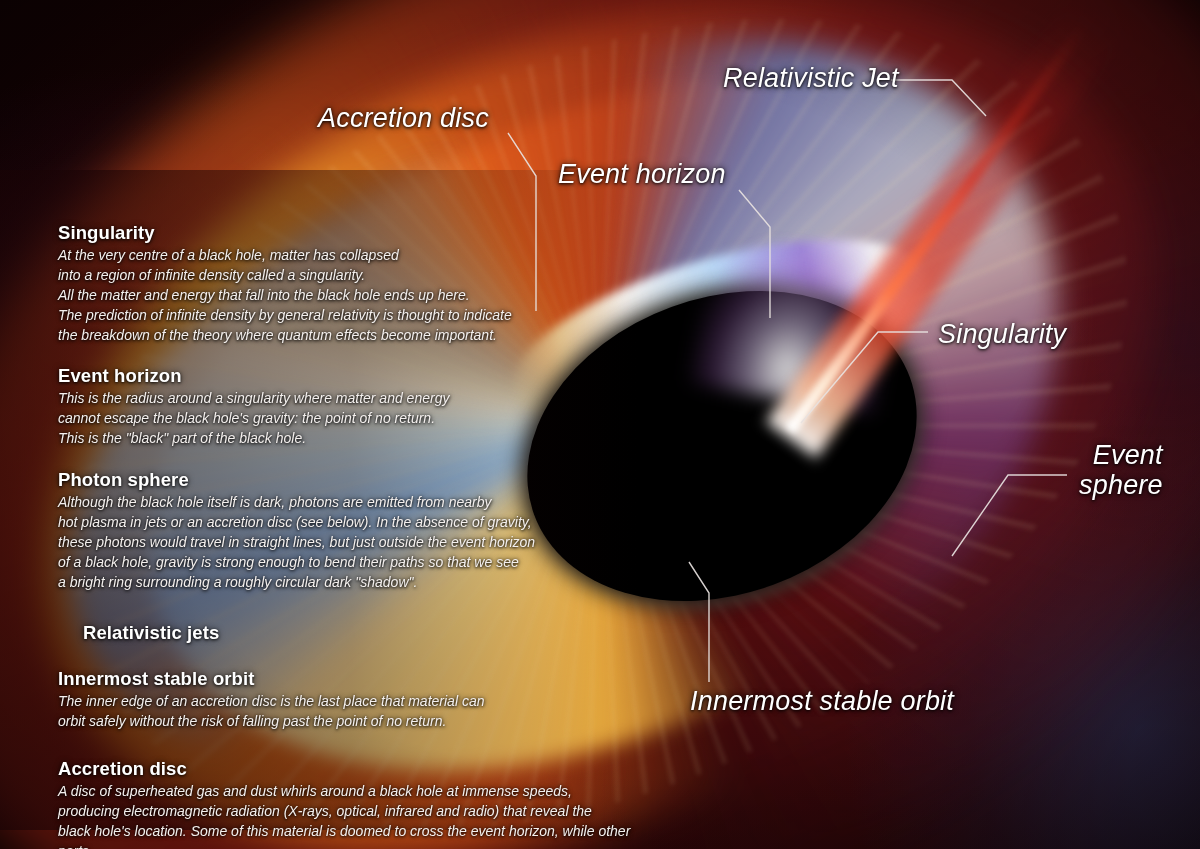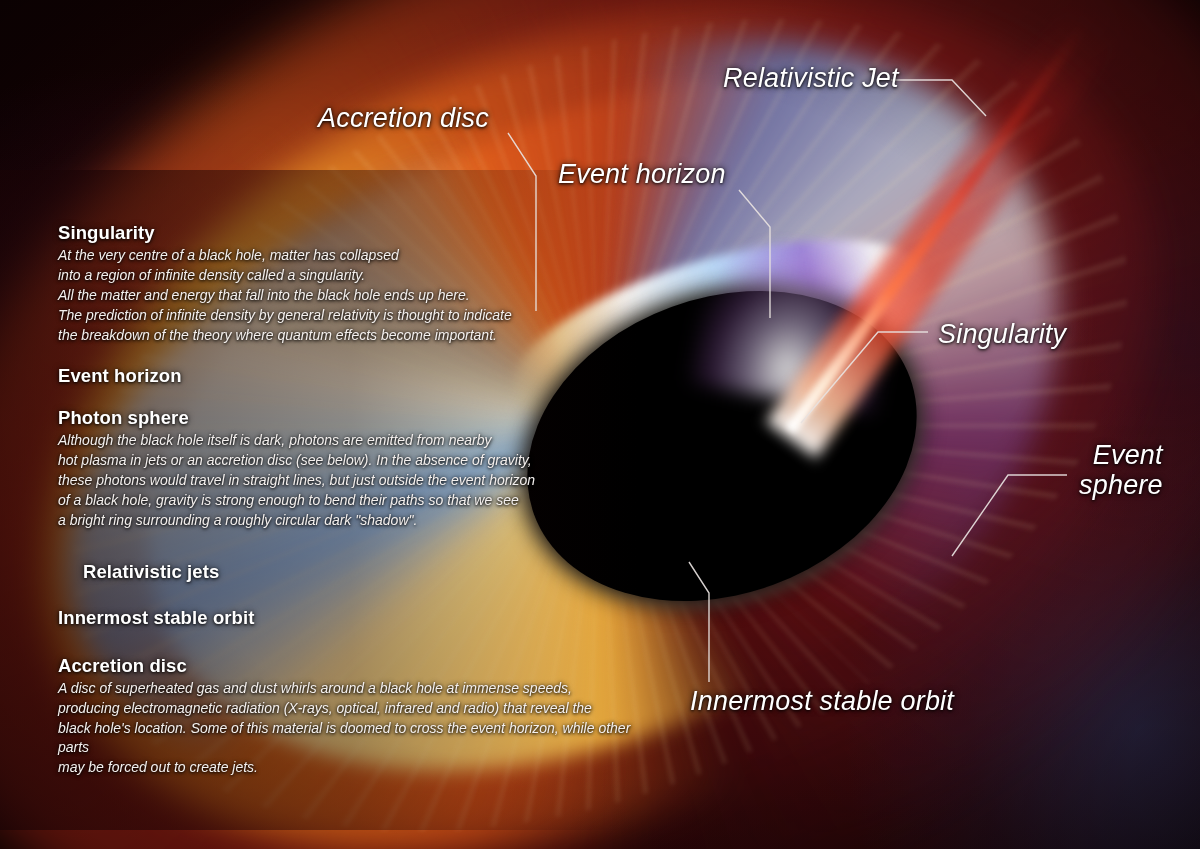--- a/index.html
+++ b/index.html
@@ -333,37 +333,42 @@
       <h3>Singularity</h3>
       <p>At the very centre of a black hole, matter has collapsed
 into a region of infinite density called a singularity.
 All the matter and energy that fall into the black hole ends up here.
 The prediction of infinite density by general relativity is thought to indicate
 the breakdown of the theory where quantum effects become important.</p>
     </div>
 
     <div class="blk" id="blk-event">
       <h3>Event horizon</h3>
+      <p>This is the radius around a singularity where matter and energy
+cannot escape the black hole's gravity: the point of no return.
+This is the "black" part of the black hole.</p>
     </div>
 
     <div class="blk" id="blk-photon">
       <h3>Photon sphere</h3>
       <p>Although the black hole itself is dark, photons are emitted from nearby
 hot plasma in jets or an accretion disc (see below). In the absence of gravity,
 these photons would travel in straight lines, but just outside the event horizon
 of a black hole, gravity is strong enough to bend their paths so that we see
 a bright ring surrounding a roughly circular dark "shadow".</p>
     </div>
 
     <div class="blk" id="blk-jets">
       <h3>Relativistic jets</h3>
     </div>
 
     <div class="blk" id="blk-iso">
       <h3>Innermost stable orbit</h3>
+      <p>The inner edge of an accretion disc is the last place that material can
+orbit safely without the risk of falling past the point of no return.</p>
     </div>
 
     <div class="blk" id="blk-accretion">
       <h3>Accretion disc</h3>
       <p>A disc of superheated gas and dust whirls around a black hole at immense speeds,
 producing electromagnetic radiation (X-rays, optical, infrared and radio)  that reveal the
 black hole's location. Some of this material is doomed to cross the event horizon, while other parts
 may be forced out to create jets.</p>
     </div>
 

